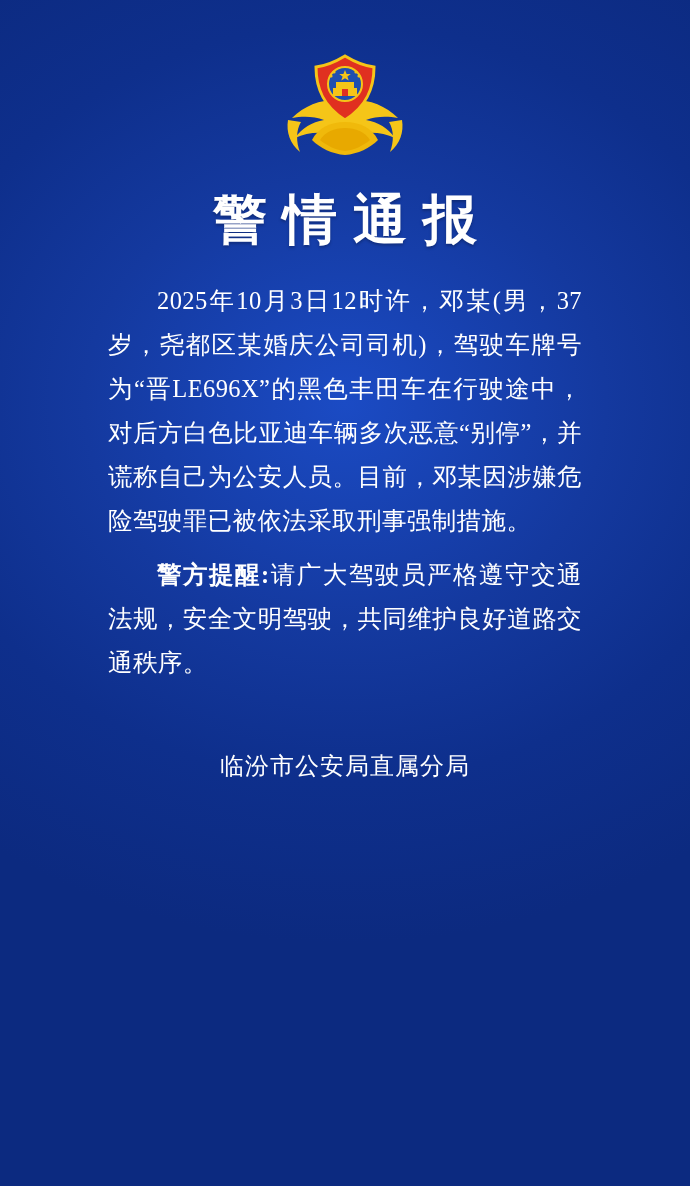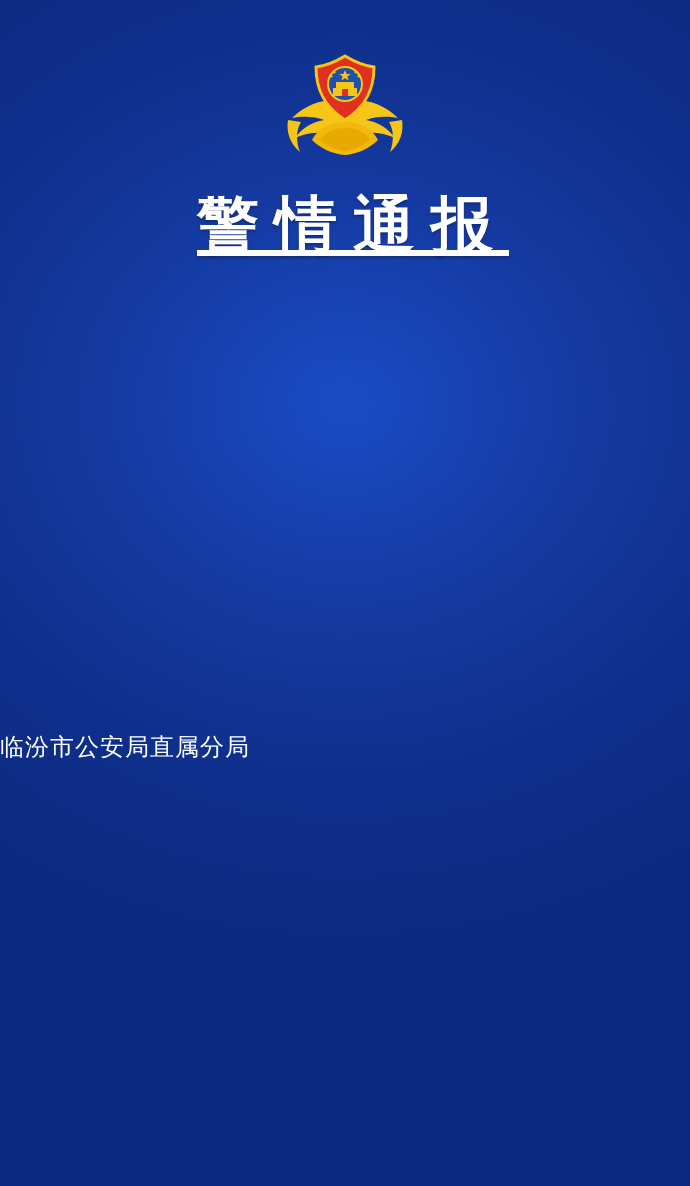--- a/index.html
+++ b/index.html
@@ -30,29 +30,28 @@
     margin-top: 48px;
     width: 130px;
     height: 122px;
     position: relative;
   }
   .emblem-svg { display: block; }
 
   
   .title {
     margin-top: 18px;
-    font-size: 62px;
+    font-size: 54px;
     letter-spacing: 16px;
     text-indent: 16px;
     font-weight: bold;
     font-family: "Liberation Serif", "DejaVu Serif", serif;
     color: #ffffff;
     text-shadow: 0 2px 3px rgba(0,0,0,0.25);
     line-height: 1.2;
-    text-decoration: underline;
   }
 
   
   .body-text {
     margin-top: 26px;
     width: 474px;
     font-size: 24.5px;
     line-height: 44px;
     text-align: justify;
     text-justify: inter-ideograph;
@@ -65,23 +64,24 @@
   .body-text p.tip {
     margin-top: 10px;
   }
   .tip-lead {
     font-weight: bold;
   }
 
   
   .footer {
     position: absolute;
-    top: 725px;
+    top: 744px;
     left: 0;
     right: 0;
+    text-align: center;
     font-size: 24px;
     line-height: 44px;
     letter-spacing: 1px;
   }
   .footer div { margin: 0; }
 </style>
 </head>
 <body>
 
 <div class="poster">
@@ -115,18 +115,22 @@
         <circle cx="54" cy="24" r="1.6" fill="#f5c518"></circle>
         <circle cx="51" cy="28" r="1.6" fill="#f5c518"></circle>
         <circle cx="76" cy="24" r="1.6" fill="#f5c518"></circle>
         <circle cx="79" cy="28" r="1.6" fill="#f5c518"></circle>
       </g>
     </svg>
   </div>
 
   <div class="title">警情通报</div>
 
+  <div class="body-text">
+    <p>2025年10月3日12时许，邓某(男，37岁，尧都区某婚庆公司司机)，驾驶车牌号为“晋LE696X”的黑色丰田车在行驶途中，对后方白色比亚迪车辆多次恶意“别停”，并谎称自己为公安人员。目前，邓某因涉嫌危险驾驶罪已被依法采取刑事强制措施。</p>
+    <p class="tip"><span class="tip-lead">警方提醒:</span><span>请广大驾驶员严格遵守交通法规，安全文明驾驶，共同维护良好道路交通秩序。</span></p>
+  </div>
 
   <div class="footer">
     <div>临汾市公安局直属分局</div>
   </div>
 
 </div>
 
 </body></html>

